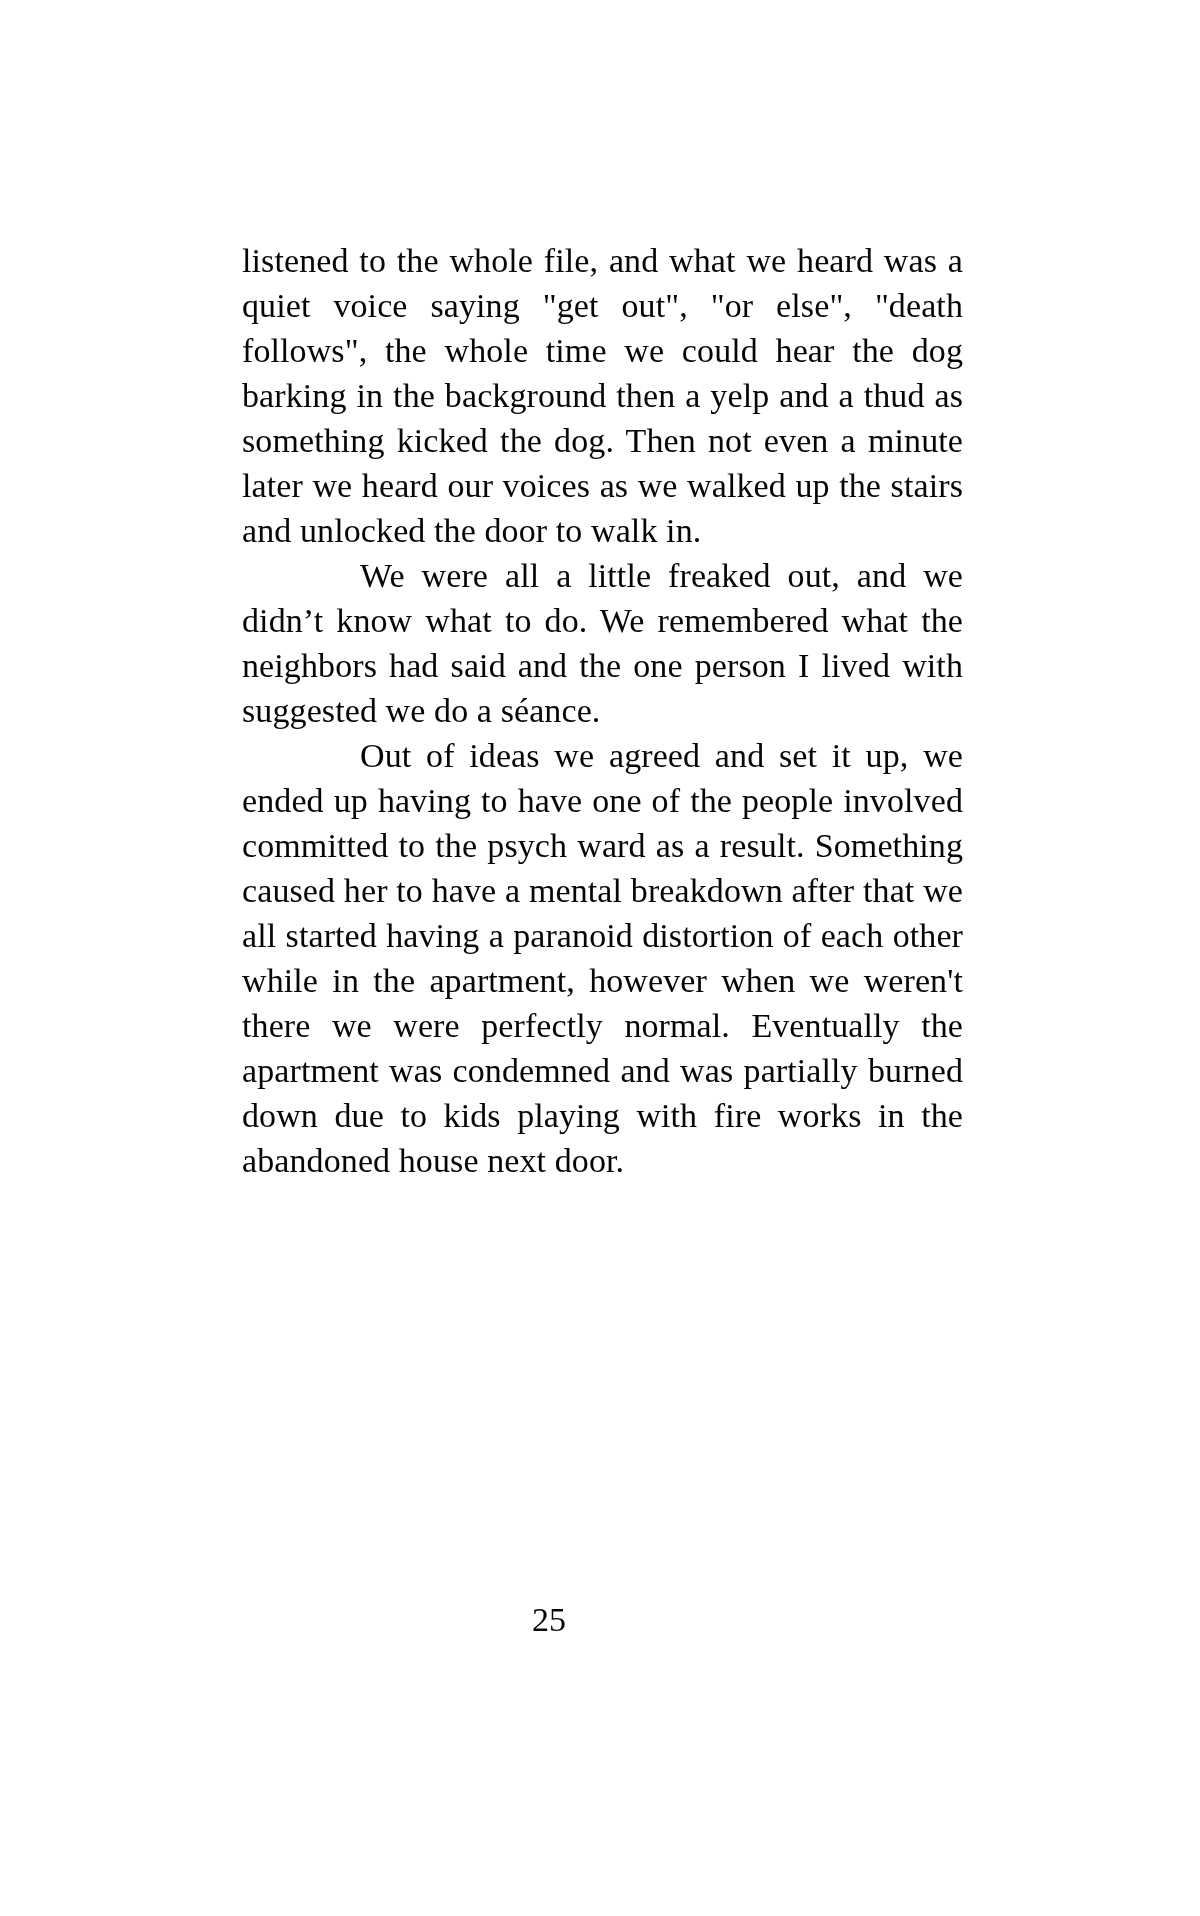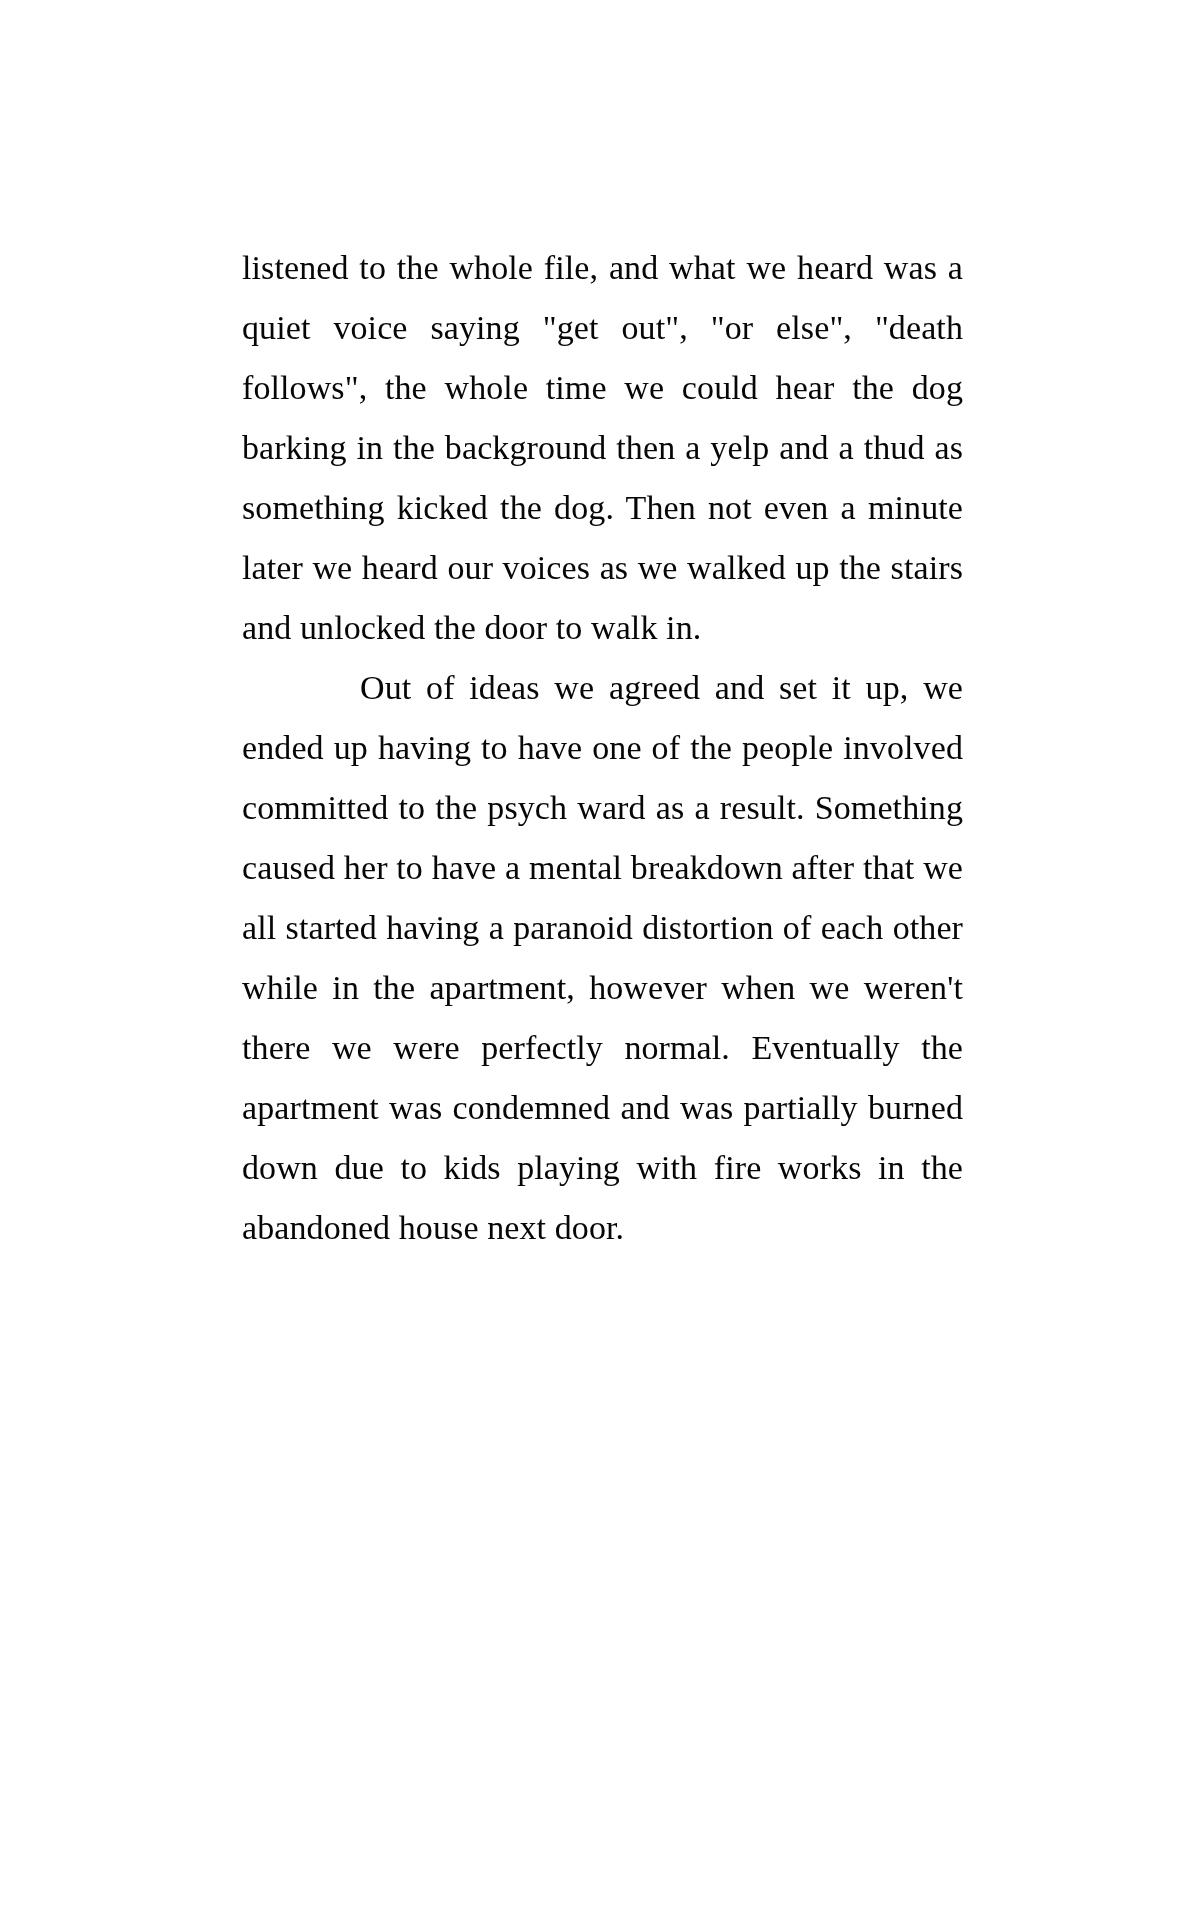--- a/index.html
+++ b/index.html
@@ -15,21 +15,21 @@
     overflow: hidden;
     font-family: "Liberation Serif", "DejaVu Serif", serif;
     color: #060606;
   }
   .text-block {
     position: absolute;
     left: 242px;
     top: 238px;
     width: 721px;
     font-size: 34px;
-    line-height: 60px;
+    line-height: 45px;
     text-align: justify;
     text-justify: inter-word;
     letter-spacing: 0.1px;
   }
   .text-block p {
     margin: 0;
     padding: 0;
   }
   .text-block p.indent {
     text-indent: 118px;
@@ -43,16 +43,18 @@
     line-height: 45px;
     text-align: center;
   }
 </style>
 </head>
 <body>
 
 <div class="page">
   <div class="text-block">
     <p>listened to the whole file, and what we heard was a quiet voice saying "get out", "or else", "death follows", the whole time we could hear the dog barking in the background then a yelp and a thud as something kicked the dog. Then not even a minute later we heard our voices as we walked up the stairs and unlocked the door to walk in.</p>
+    <p class="indent">We were all a little freaked out, and we didn’t know what to do. We remembered what the neighbors had said and the one person I lived with suggested we do a séance.</p>
     <p class="indent">Out of ideas we agreed and set it up, we ended up having to have one of the people involved committed to the psych ward as a result. Something caused her to have a mental breakdown after that we all started having a paranoid distortion of each other while in the apartment, however when we weren't there we were perfectly normal. Eventually the apartment was condemned and was partially burned down due to kids playing with fire works in the abandoned house next door.</p>
   </div>
 
+  <div class="page-number">25</div>
 </div>
 
 </body></html>

